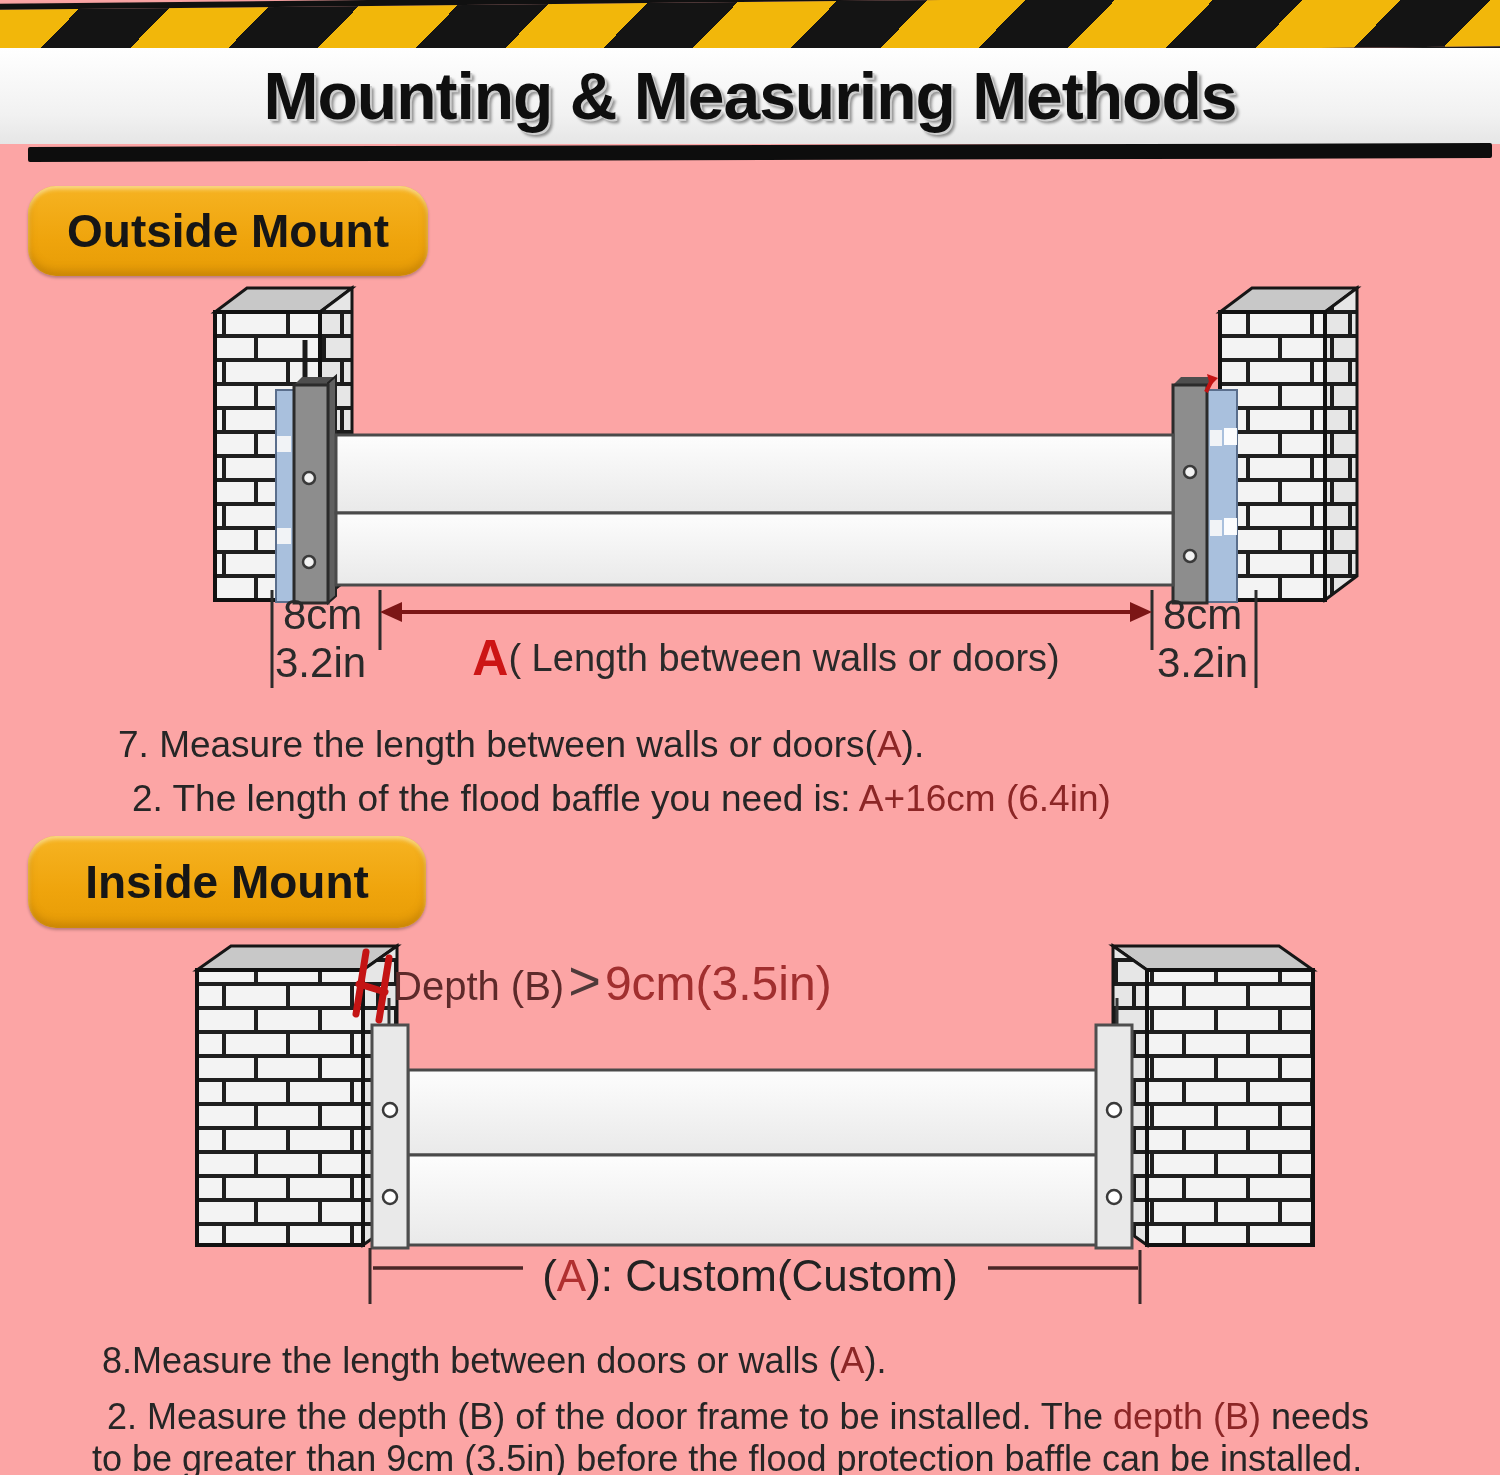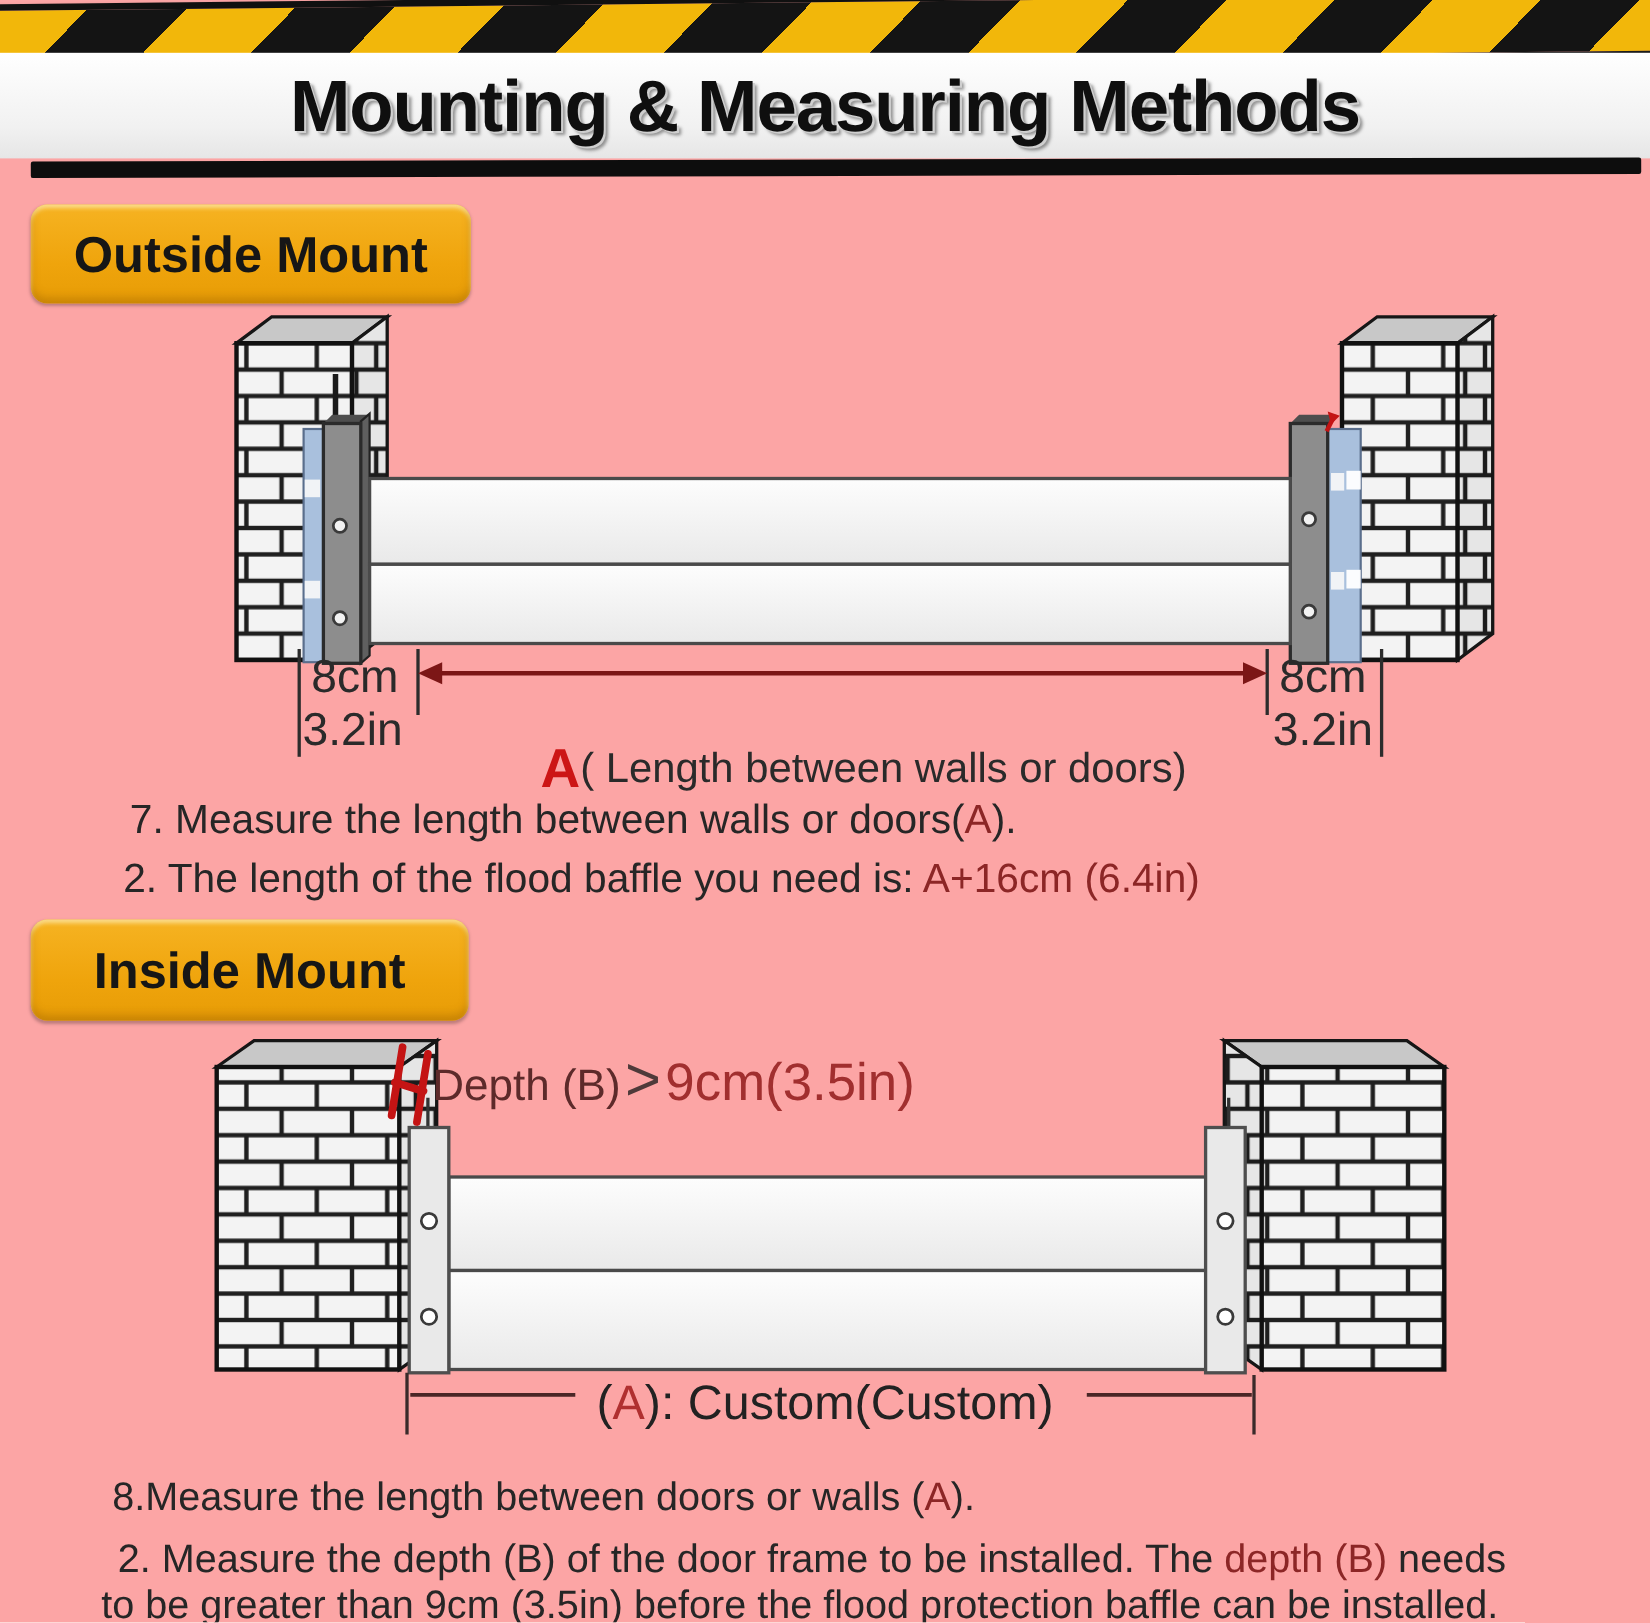--- a/index.html
+++ b/index.html
@@ -15,29 +15,29 @@
         background:linear-gradient(180deg,#ffffff 0%,#f1f1f1 70%,#e6e6e6 100%);
         display:flex;align-items:center;justify-content:center;}
   .title-text{font-size:66px;font-weight:bold;color:#0f0f0f;letter-spacing:-1px;white-space:nowrap;
         text-shadow:2px 2px 0 #cfcfcf,4px 4px 3px rgba(0,0,0,.4);}
   .title-underline{position:absolute;top:145px;left:28px;right:8px;height:15px;background:#0d0d0d;
         border-radius:2px;transform:rotate(-0.15deg);}
 
   
   .badge{position:absolute;display:flex;align-items:center;justify-content:center;
         background:linear-gradient(180deg,#f6b322 0%,#efa40c 60%,#e79c06 100%);
-        border-radius:15px;box-shadow:inset 0 -5px 8px rgba(140,85,0,.35),inset 0 3px 4px rgba(255,235,170,.8),0 2px 3px rgba(0,0,0,.25);}
+        border-radius:28px;box-shadow:inset 0 -5px 8px rgba(140,85,0,.35),inset 0 3px 4px rgba(255,235,170,.8),0 2px 3px rgba(0,0,0,.25);}
   .badge span{font-size:46px;font-weight:bold;color:#161616;white-space:nowrap;}
   .badge-outside{left:28px;top:186px;width:400px;height:90px;}
   .badge-inside{left:28px;top:836px;width:398px;height:92px;}
 
   
   .txt{position:absolute;white-space:nowrap;color:#2a2a2a;}
   .meas{font-size:42px;line-height:44px;}
-  .arrow-label{left:420px;top:629px;width:730px;text-align:center;font-size:38px;margin-top:40px;}
+  .arrow-label{left:401px;top:629px;width:730px;text-align:center;font-size:38px;}
   .arrow-label .big-a{font-size:50px;font-weight:bold;color:#cc1515;vertical-align:-4px;}
   .step{font-size:37px;color:#262626;}
   .step-b{font-size:36px;color:#262626;}
   .maroon{color:#8c2626;}
   .depth-label{left:393px;top:948px;display:flex;align-items:baseline;}
   .depth-name{font-size:40px;color:#5d2a2a;}
   .depth-op{font-size:56px;color:#4f3a3a;padding:0 4px;}
   .depth-val{font-size:48px;color:#a12f2f;}
   .len-label{left:470px;top:1251px;width:560px;text-align:center;font-size:44px;color:#222;}
   .len-label .red-a{color:#b03030;}
@@ -147,21 +147,21 @@
   <div class="txt meas" style="left:275px;top:641px">3.2in</div>
   <div class="txt meas" style="left:1163px;top:593px">8cm</div>
   <div class="txt meas" style="left:1157px;top:641px">3.2in</div>
   <div class="txt arrow-label">
     <span class="big-a">A</span><span>( Length between walls or doors)</span>
   </div>
 
   <div class="txt step" style="left:118px;top:724px">
     <span>7. Measure the length between walls or doors(</span><span class="maroon">A</span><span>).</span>
   </div>
-  <div class="txt step" style="left:112px;top:778px">
+  <div class="txt step" style="left:132px;top:778px">
     <span>2. The length of the flood baffle you need is: </span><span class="maroon">A+16cm (6.4in)</span>
   </div>
 
   <div class="badge badge-inside">
     <span>Inside Mount</span>
   </div>
 
   <svg width="1500" height="397" viewBox="0 938 1500 397" style="top:938px">
 
     <g>

